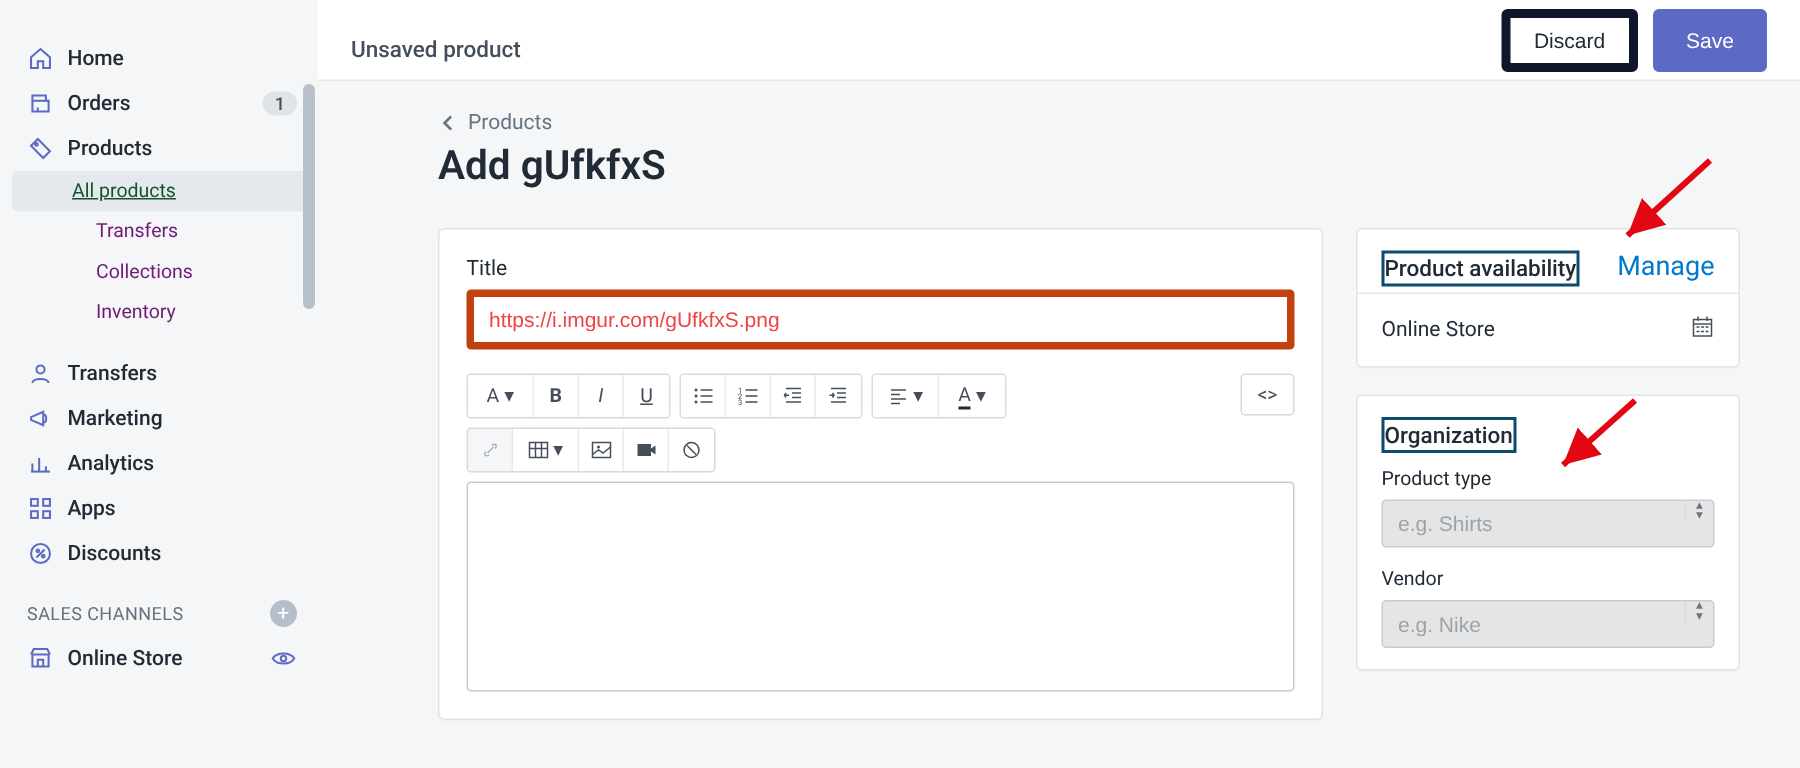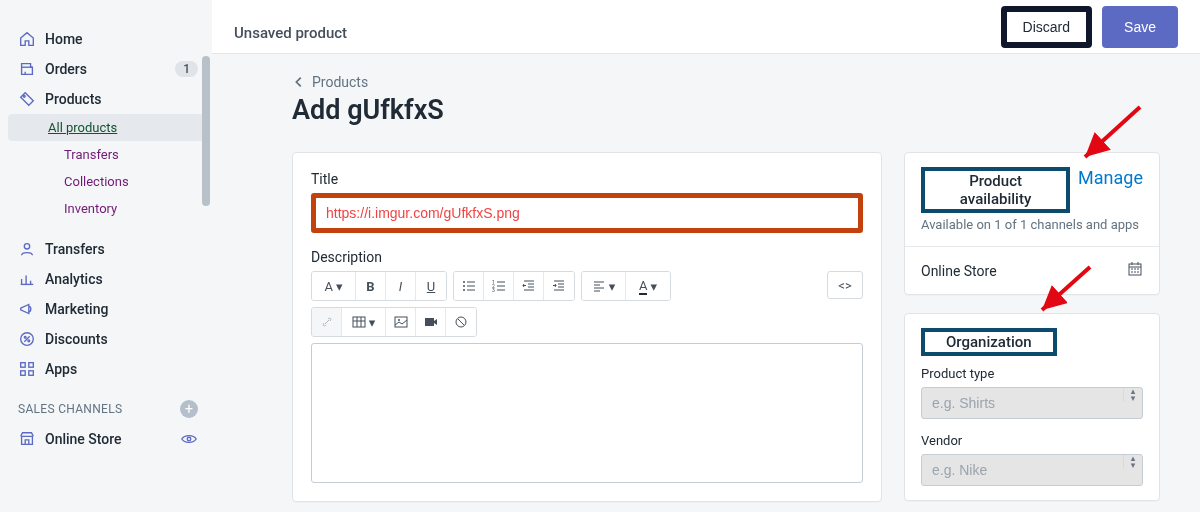--- a/index.html
+++ b/index.html
@@ -182,21 +182,21 @@
     cursor: pointer;
   }
 
   .side-card-head {
     display: flex;
     align-items: flex-start;
     padding: 14px 16px 4px 16px;
     gap: 8px;
   }
   .side-title { font-size: 15px; font-weight: 500; color: #212b36; }
-  .hl-box { border: 4px solid #0c4a6e; padding: 1px 21px; display: inline-block; text-align: center; }
+  .hl-box { border: 2px solid #0c4a6e; padding: 1px 0; display: inline-block; }
   .manage-link { margin-left: auto; color: #007ace; font-size: 18px; cursor: pointer; }
   .side-sub { padding: 0 16px 14px 16px; font-size: 13px; color: #637381; }
   .side-row {
     border-top: 1px solid #e6e9ec;
     padding: 14px 16px;
     display: flex;
     align-items: center;
     font-size: 14px;
     color: #212b36;
   }
@@ -289,56 +289,56 @@
             <svg viewBox="0 0 20 20">
               <circle cx="10" cy="7" r="3"></circle>
               <path d="M4 17 C4 13 16 13 16 17"></path>
             </svg>
           </span>
         <span>Transfers</span>
       </div>
       <div class="nav-item bold">
         <span class="icon">
             <svg viewBox="0 0 20 20">
+              <path d="M3 9 L12 5 V15 L3 11 Z"></path>
+              <path d="M12 7 C15 7 15 13 12 13"></path>
+            </svg>
+          </span>
+        <span>Marketing</span>
+      </div>
+      <div class="nav-item bold">
+        <span class="icon">
+            <svg viewBox="0 0 20 20">
               <path d="M4 16 V10 M9 16 V6 M14 16 V12"></path>
               <path d="M3 16 H17"></path>
             </svg>
           </span>
         <span>Analytics</span>
       </div>
       <div class="nav-item bold">
         <span class="icon">
             <svg viewBox="0 0 20 20">
-              <path d="M3 9 L12 5 V15 L3 11 Z"></path>
-              <path d="M12 7 C15 7 15 13 12 13"></path>
-            </svg>
-          </span>
-        <span>Marketing</span>
+              <rect x="3" y="3" width="5" height="5"></rect>
+              <rect x="12" y="3" width="5" height="5"></rect>
+              <rect x="3" y="12" width="5" height="5"></rect>
+              <rect x="12" y="12" width="5" height="5"></rect>
+            </svg>
+          </span>
+        <span>Apps</span>
       </div>
       <div class="nav-item bold">
         <span class="icon">
             <svg viewBox="0 0 20 20">
               <circle cx="10" cy="10" r="7"></circle>
               <path d="M7 13 L13 7"></path>
               <circle cx="8" cy="8" r="1"></circle>
               <circle cx="12" cy="12" r="1"></circle>
             </svg>
           </span>
         <span>Discounts</span>
-      </div>
-      <div class="nav-item bold">
-        <span class="icon">
-            <svg viewBox="0 0 20 20">
-              <rect x="3" y="3" width="5" height="5"></rect>
-              <rect x="12" y="3" width="5" height="5"></rect>
-              <rect x="3" y="12" width="5" height="5"></rect>
-              <rect x="12" y="12" width="5" height="5"></rect>
-            </svg>
-          </span>
-        <span>Apps</span>
       </div>
 
       <div class="sales-channels-header">
         <span>SALES CHANNELS</span>
         <span class="plus">+</span>
       </div>
       <div class="nav-item bold">
         <span class="icon">
             <svg viewBox="0 0 20 20">
               <path d="M3 7 L5 3 H15 L17 7"></path>
@@ -373,21 +373,20 @@
         <span>Products</span>
       </div>
       <h1 class="page-title">Add gUfkfxS</h1>
 
       <div class="cols">
         <div class="col-left">
           <div class="card card-pad">
             <label class="label">Title</label>
             <input class="input" value="https://i.imgur.com/gUfkfxS.png" style="">
             <div style="height:16px"></div>
-            <label class="label">Description</label>
 
             <div style="position:relative">
               <div class="code-toggle">&lt;&gt;</div>
               <div class="rte-toolbar">
                 <div class="rt-group">
                   <div class="rt-btn wide"><span>A</span>&nbsp;▾</div>
                   <div class="rt-btn">
                       <b>B</b>
                     </div>
                   <div class="rt-btn">
@@ -493,21 +492,20 @@
                 </defs>
                 <path d="M60 5 L12 48" stroke="#e30613" stroke-width="4" marker-end="url(#ah2)"></path>
               </svg>
           </div>
 
           <div class="card">
             <div class="side-card-head">
               <span class="hl-box"><span class="side-title">Product availability</span></span>
               <span class="manage-link">Manage</span>
             </div>
-            <div class="side-sub">Available on 1 of 1 channels and apps</div>
             <div class="side-row">
               <span>Online Store</span>
               <span class="cal"><svg width="16" height="16" viewBox="0 0 16 16">
                     <rect x="2" y="3" width="12" height="11" stroke="#454f5b" fill="none"></rect>
                     <path d="M2 6 H14" stroke="#454f5b"></path>
                     <path d="M5 1 V4 M11 1 V4" stroke="#454f5b"></path>
                     <path d="M4 8 H6 M7 8 H9 M10 8 H12 M4 11 H6 M7 11 H9 M10 11 H12" stroke="#454f5b"></path>
                   </svg></span>
             </div>
           </div>

